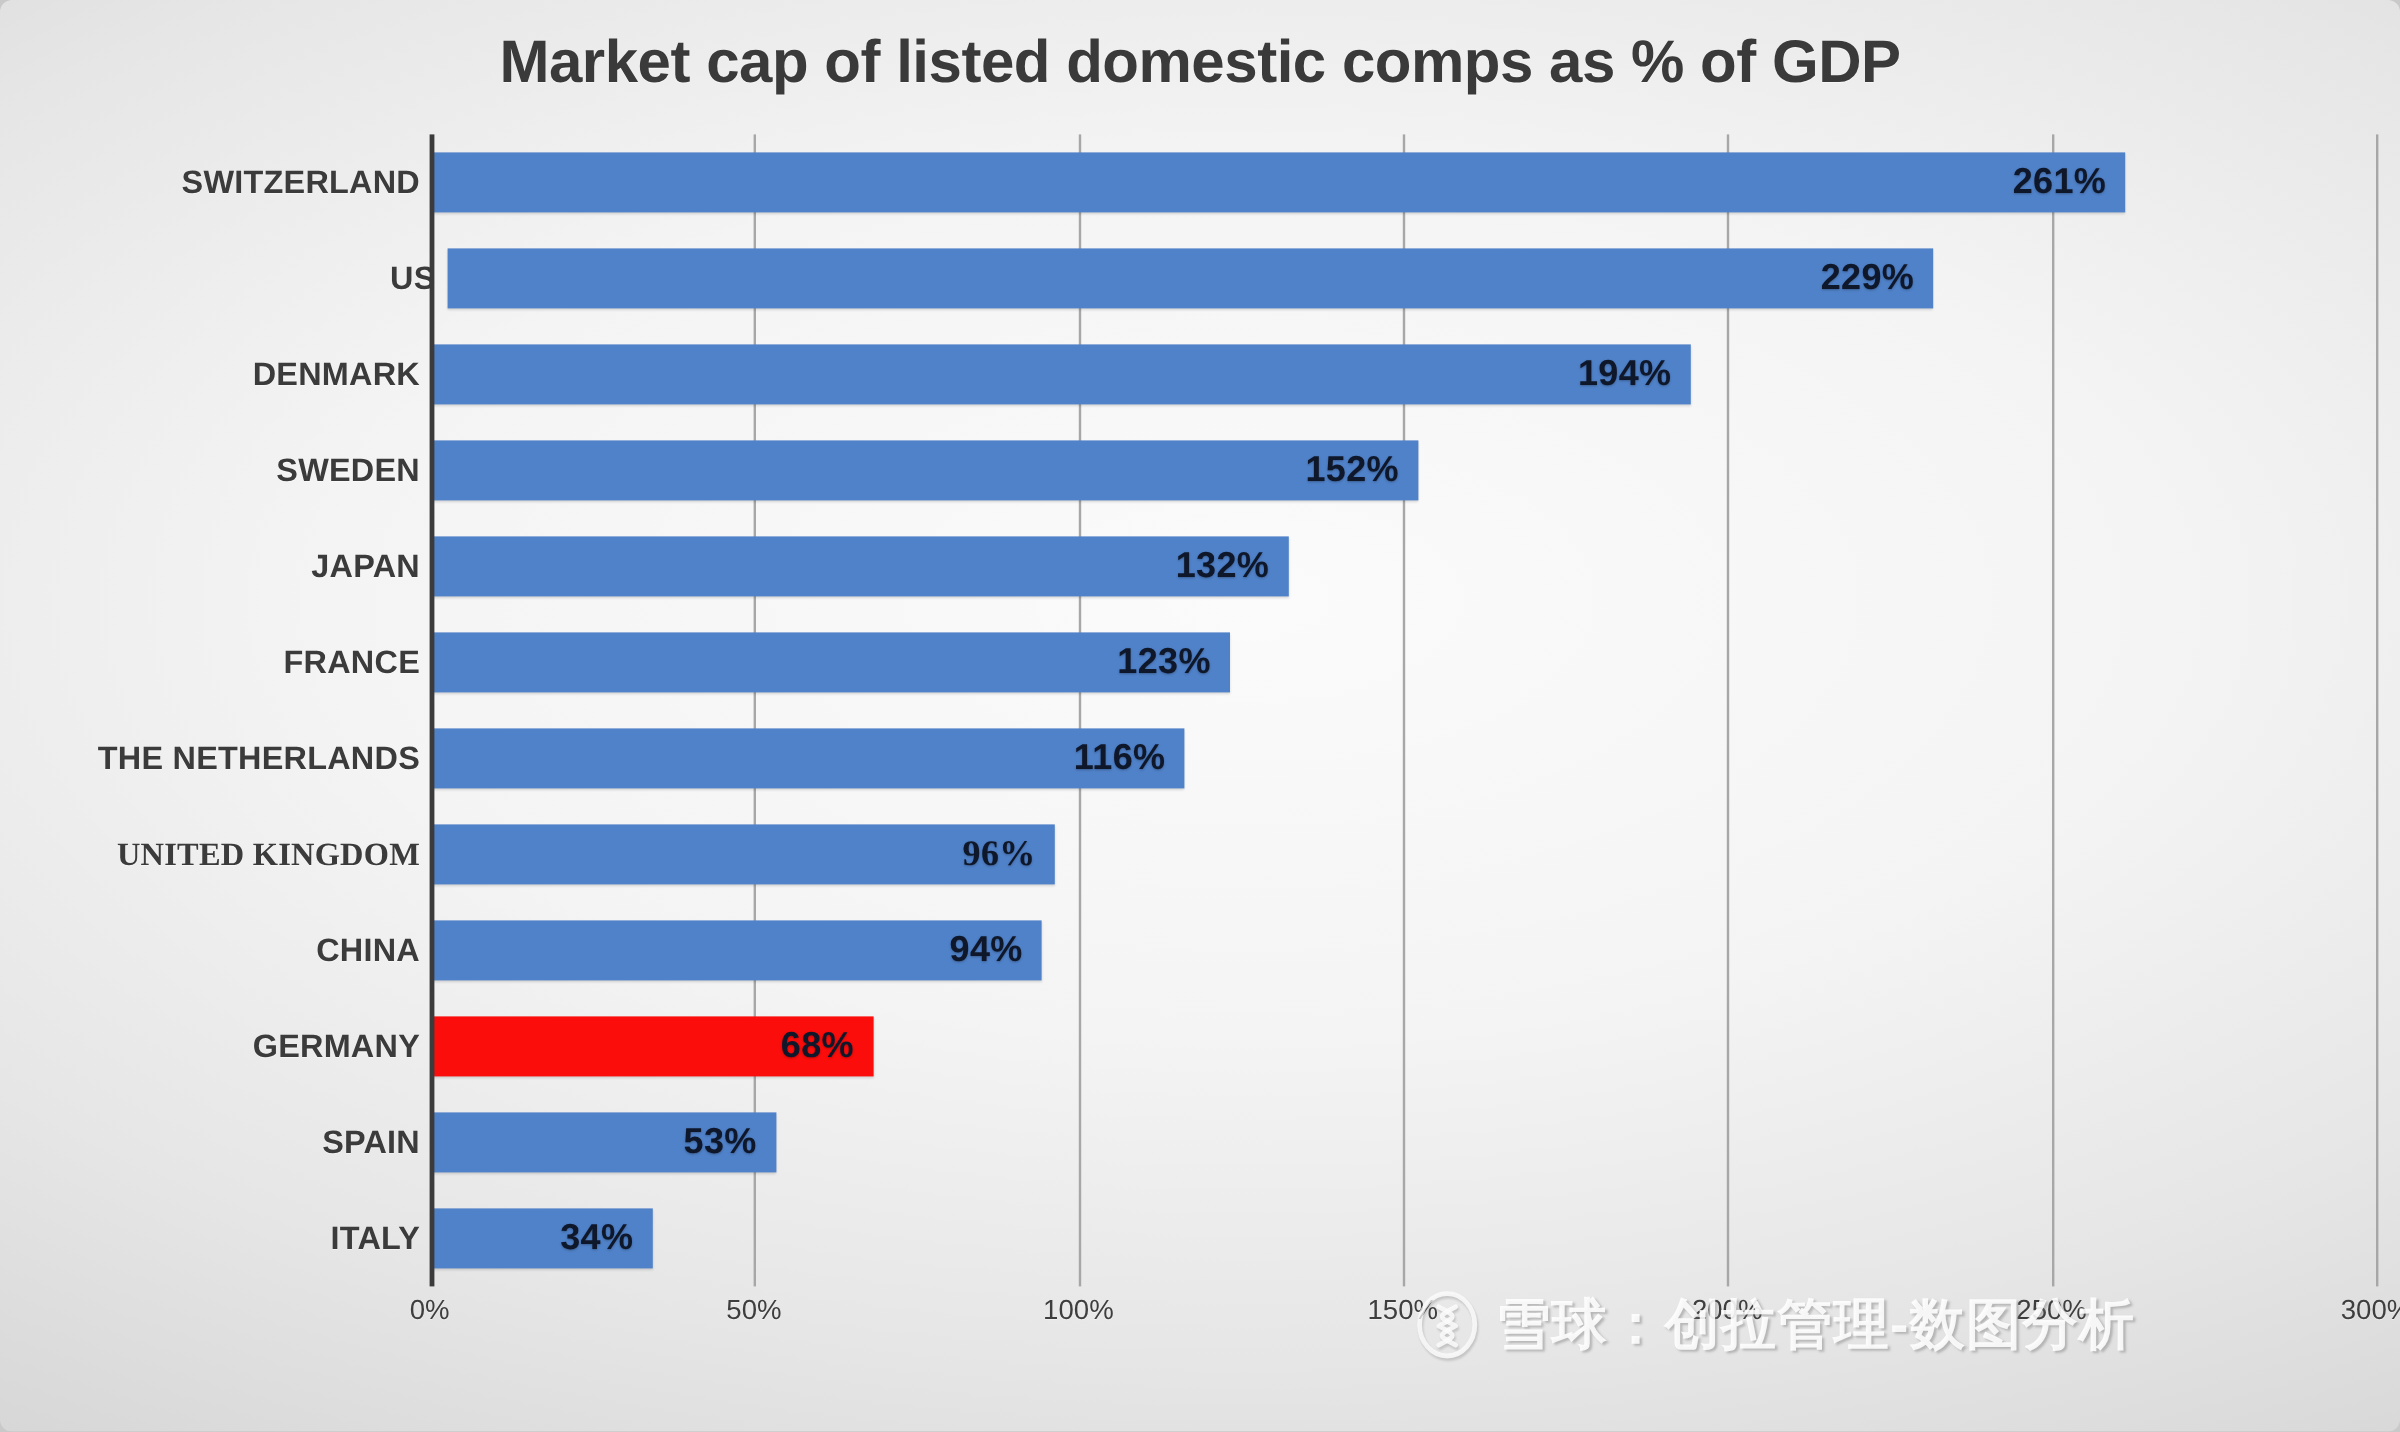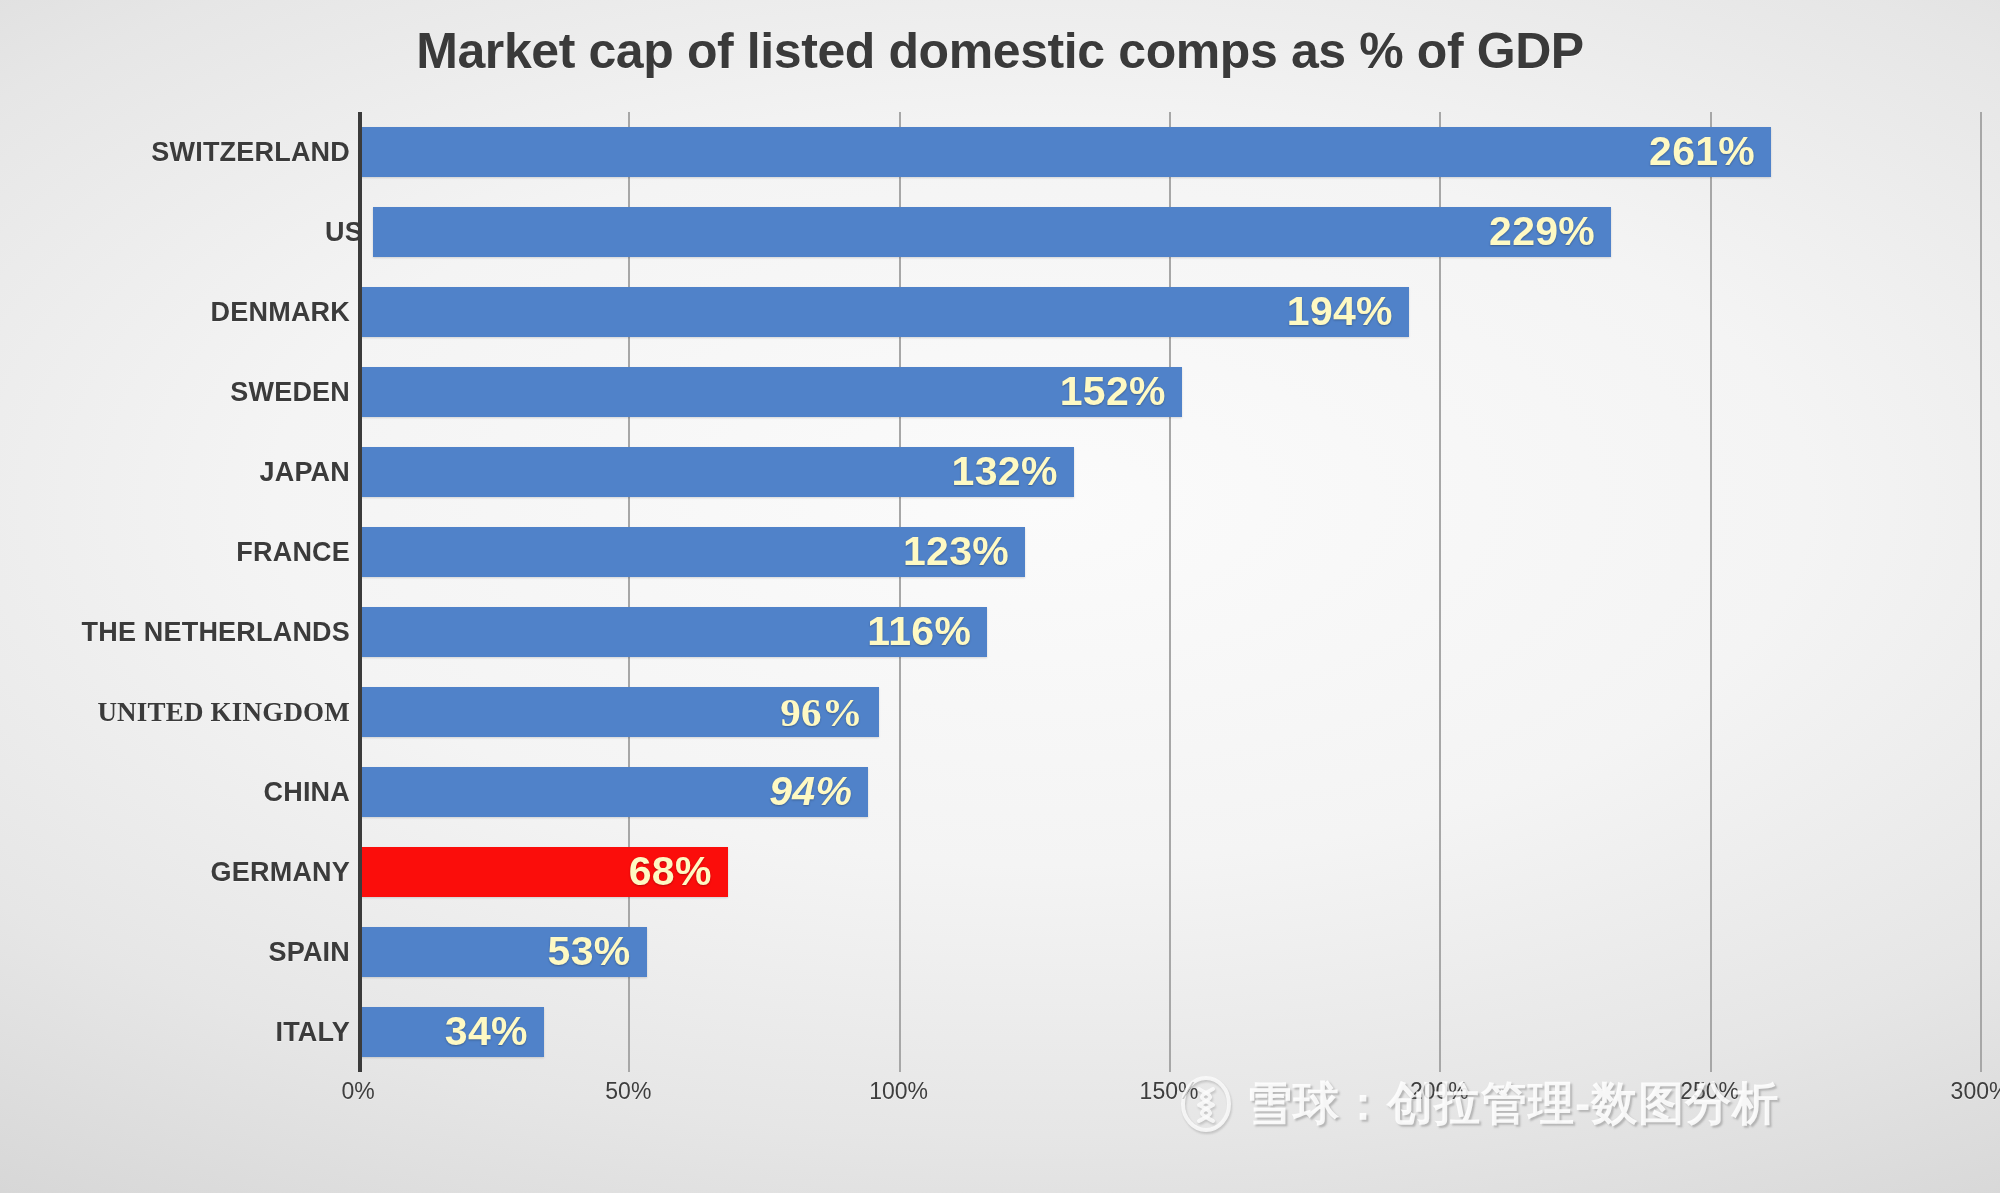--- a/index.html
+++ b/index.html
@@ -15,20 +15,21 @@
   }
 
   #chart-root {
     position: relative;
     width: 2000px;
     height: 1193px;
     box-sizing: border-box;
     padding: 14px 18px 16px 16px;
     background:
       radial-gradient(ellipse 120% 95% at 52% 42%, #fbfbfb 0%, #f4f4f4 32%, #e6e6e6 56%, #d6d6d6 76%, #c6c6c6 100%);
+    border-radius: 10px;
   }
 
   
   #chart-title {
     position: absolute;
     top: 22px;
     left: 0;
     width: 100%;
     text-align: center;
     font-size: 50px;
@@ -108,22 +109,22 @@
     background: #5082c9;
     box-shadow: 0 1px 2px rgba(0,0,0,0.14);
     display: flex;
     align-items: center;
     justify-content: flex-end;
   }
   .bar.highlight {
     background: #fb0d0b;
   }
   .bar-value {
-    color: #fef9c3;
-    font-size: 41px;
+    color: #0f172a;
+    font-size: 30px;
     font-weight: bold;
     padding-right: 16px;
     letter-spacing: 0.3px;
     text-shadow: 0 1px 2px rgba(0,0,0,0.28);
     white-space: nowrap;
   }
 
   
   #x-axis {
     position: absolute;
@@ -248,21 +249,21 @@
         <div class="row" style="top: 560px; height: 80px; font-family: Liberation Serif, serif;">
           <div class="cat-label">UNITED KINGDOM</div>
           <div class="bar-wrap" style="height: 49.6px; top: 15.2px; width: 519.04px;">
             <div class="bar">
               <span class="bar-value">96%</span>
             </div>
           </div>
         </div>
         <div class="row" style="top: 640px; height: 80px;">
           <div class="cat-label">CHINA</div>
-          <div class="bar-wrap" style="height: 49.6px; top: 15.2px; width: 508.227px; font-style: italic;">
+          <div class="bar-wrap" style="height: 49.6px; top: 15.2px; width: 508.227px;">
             <div class="bar">
               <span class="bar-value">94%</span>
             </div>
           </div>
         </div>
         <div class="row" style="top: 720px; height: 80px;">
           <div class="cat-label">GERMANY</div>
           <div class="bar-wrap" style="height: 49.6px; top: 15.2px; width: 367.653px;">
             <div class="bar highlight">
               <span class="bar-value">68%</span>

